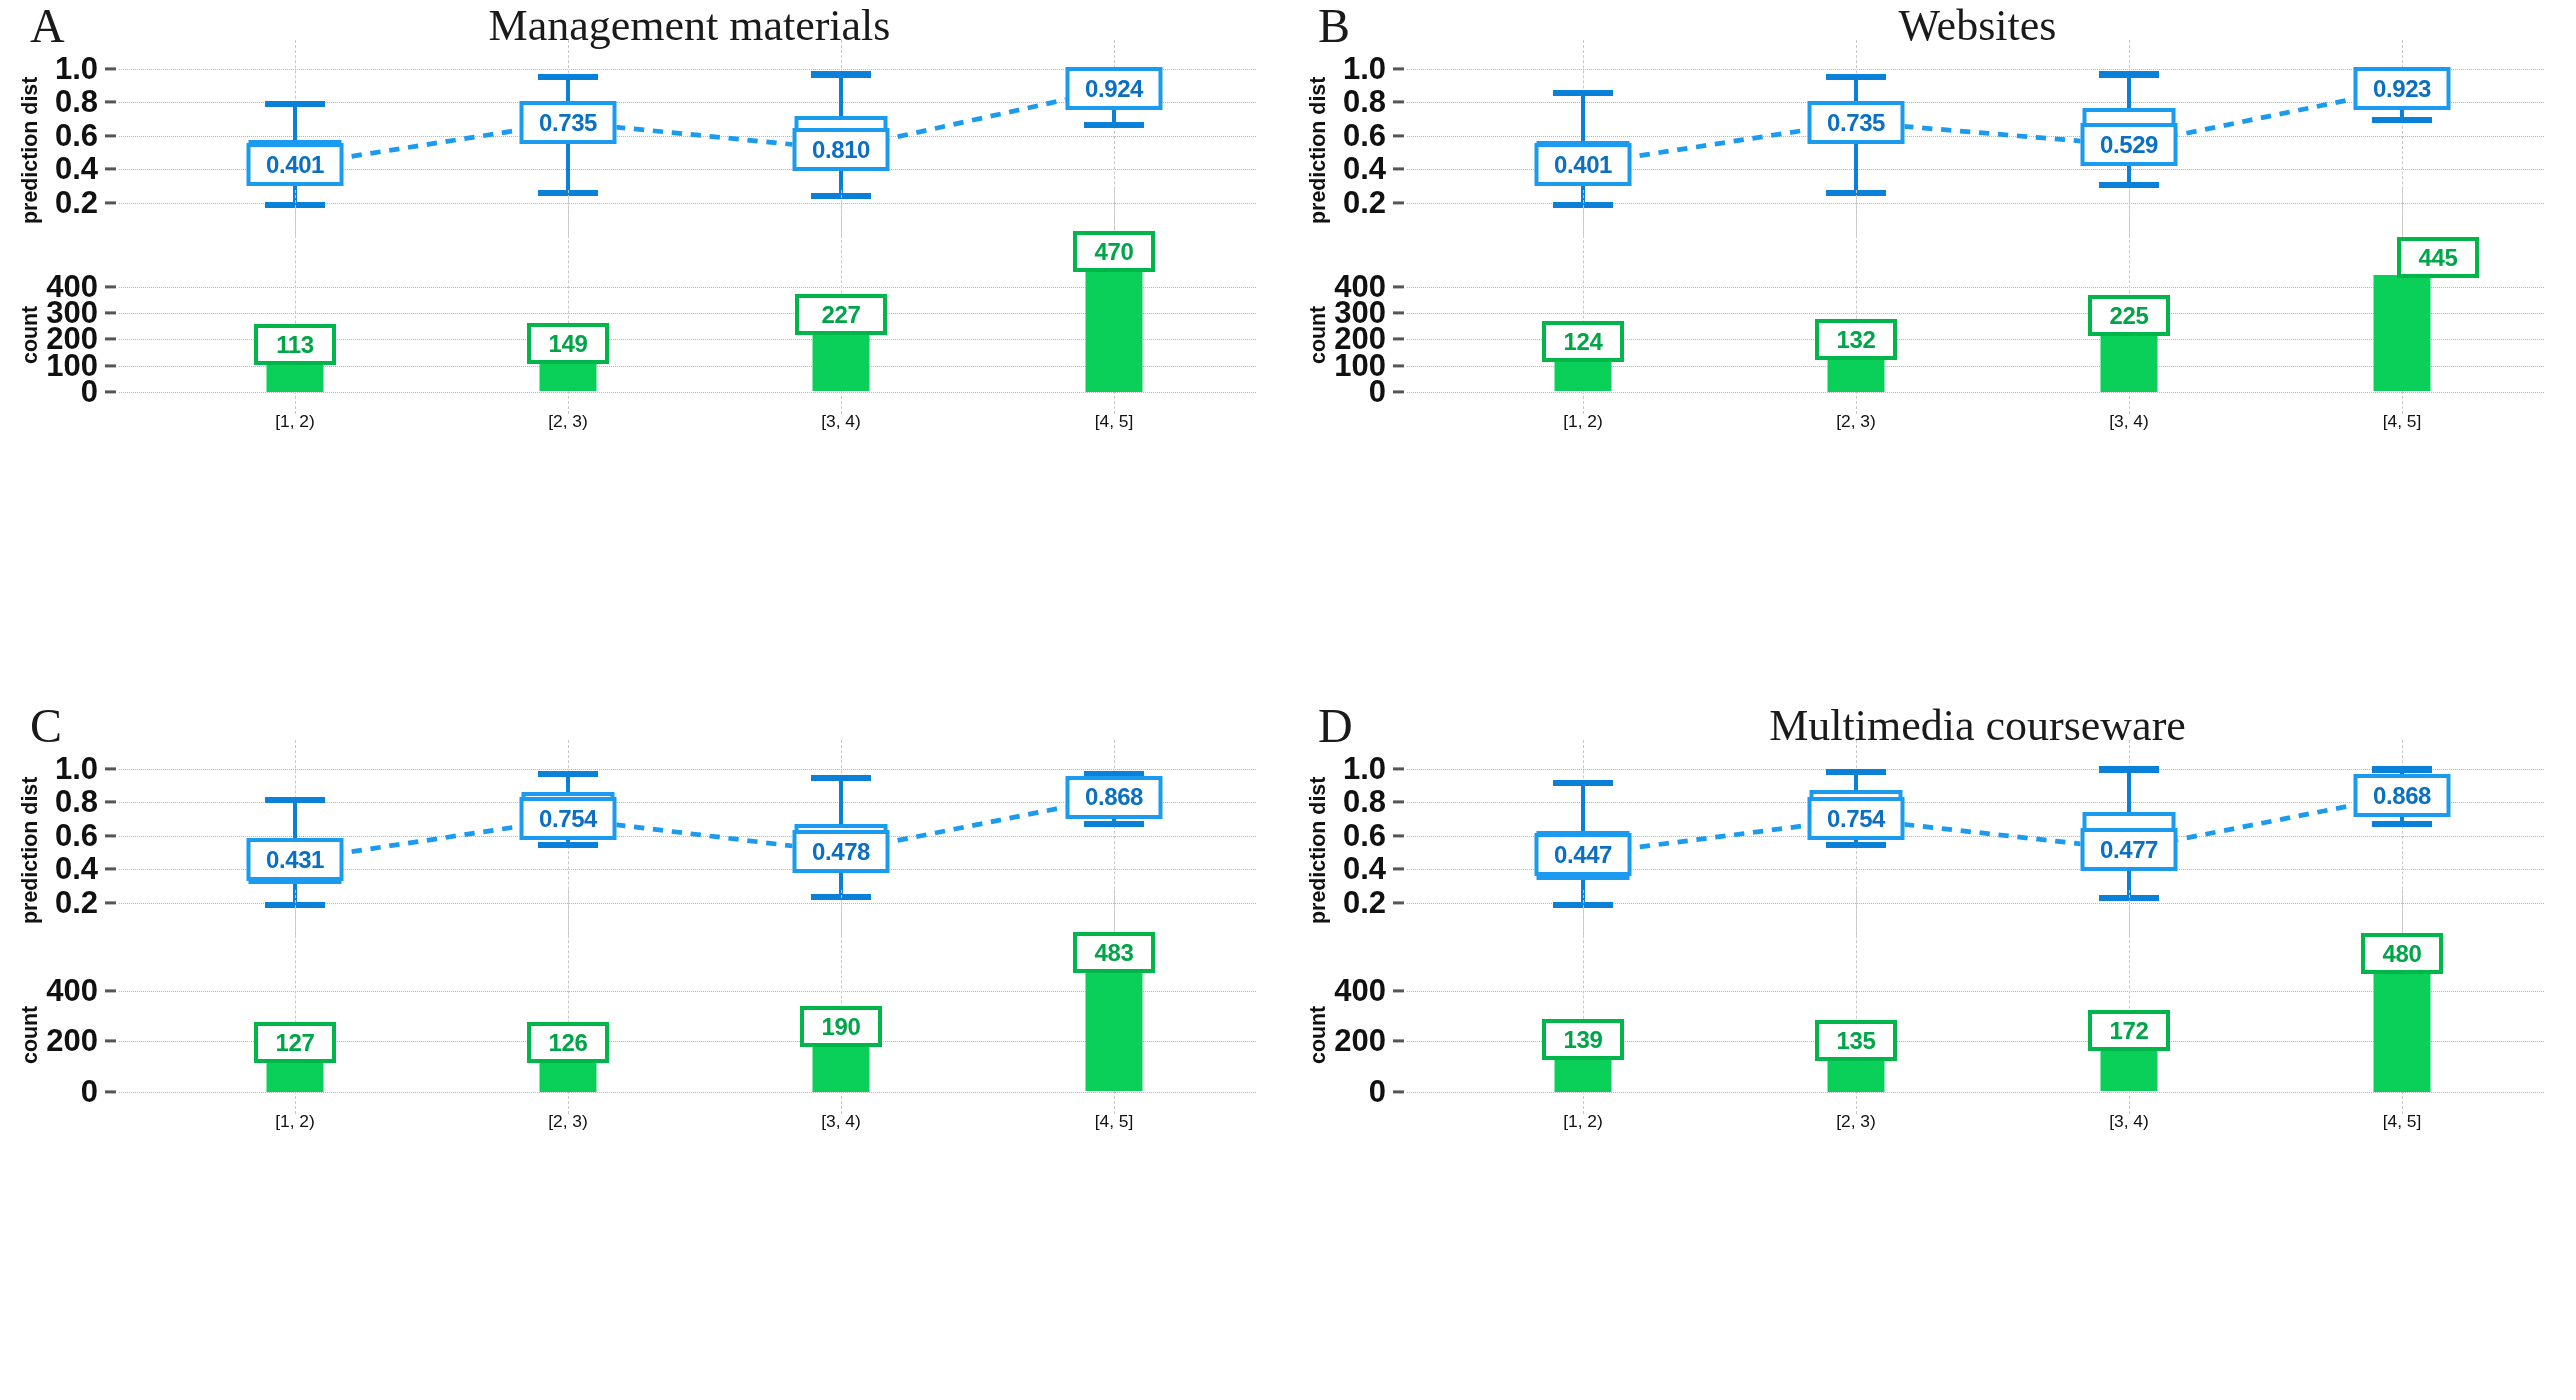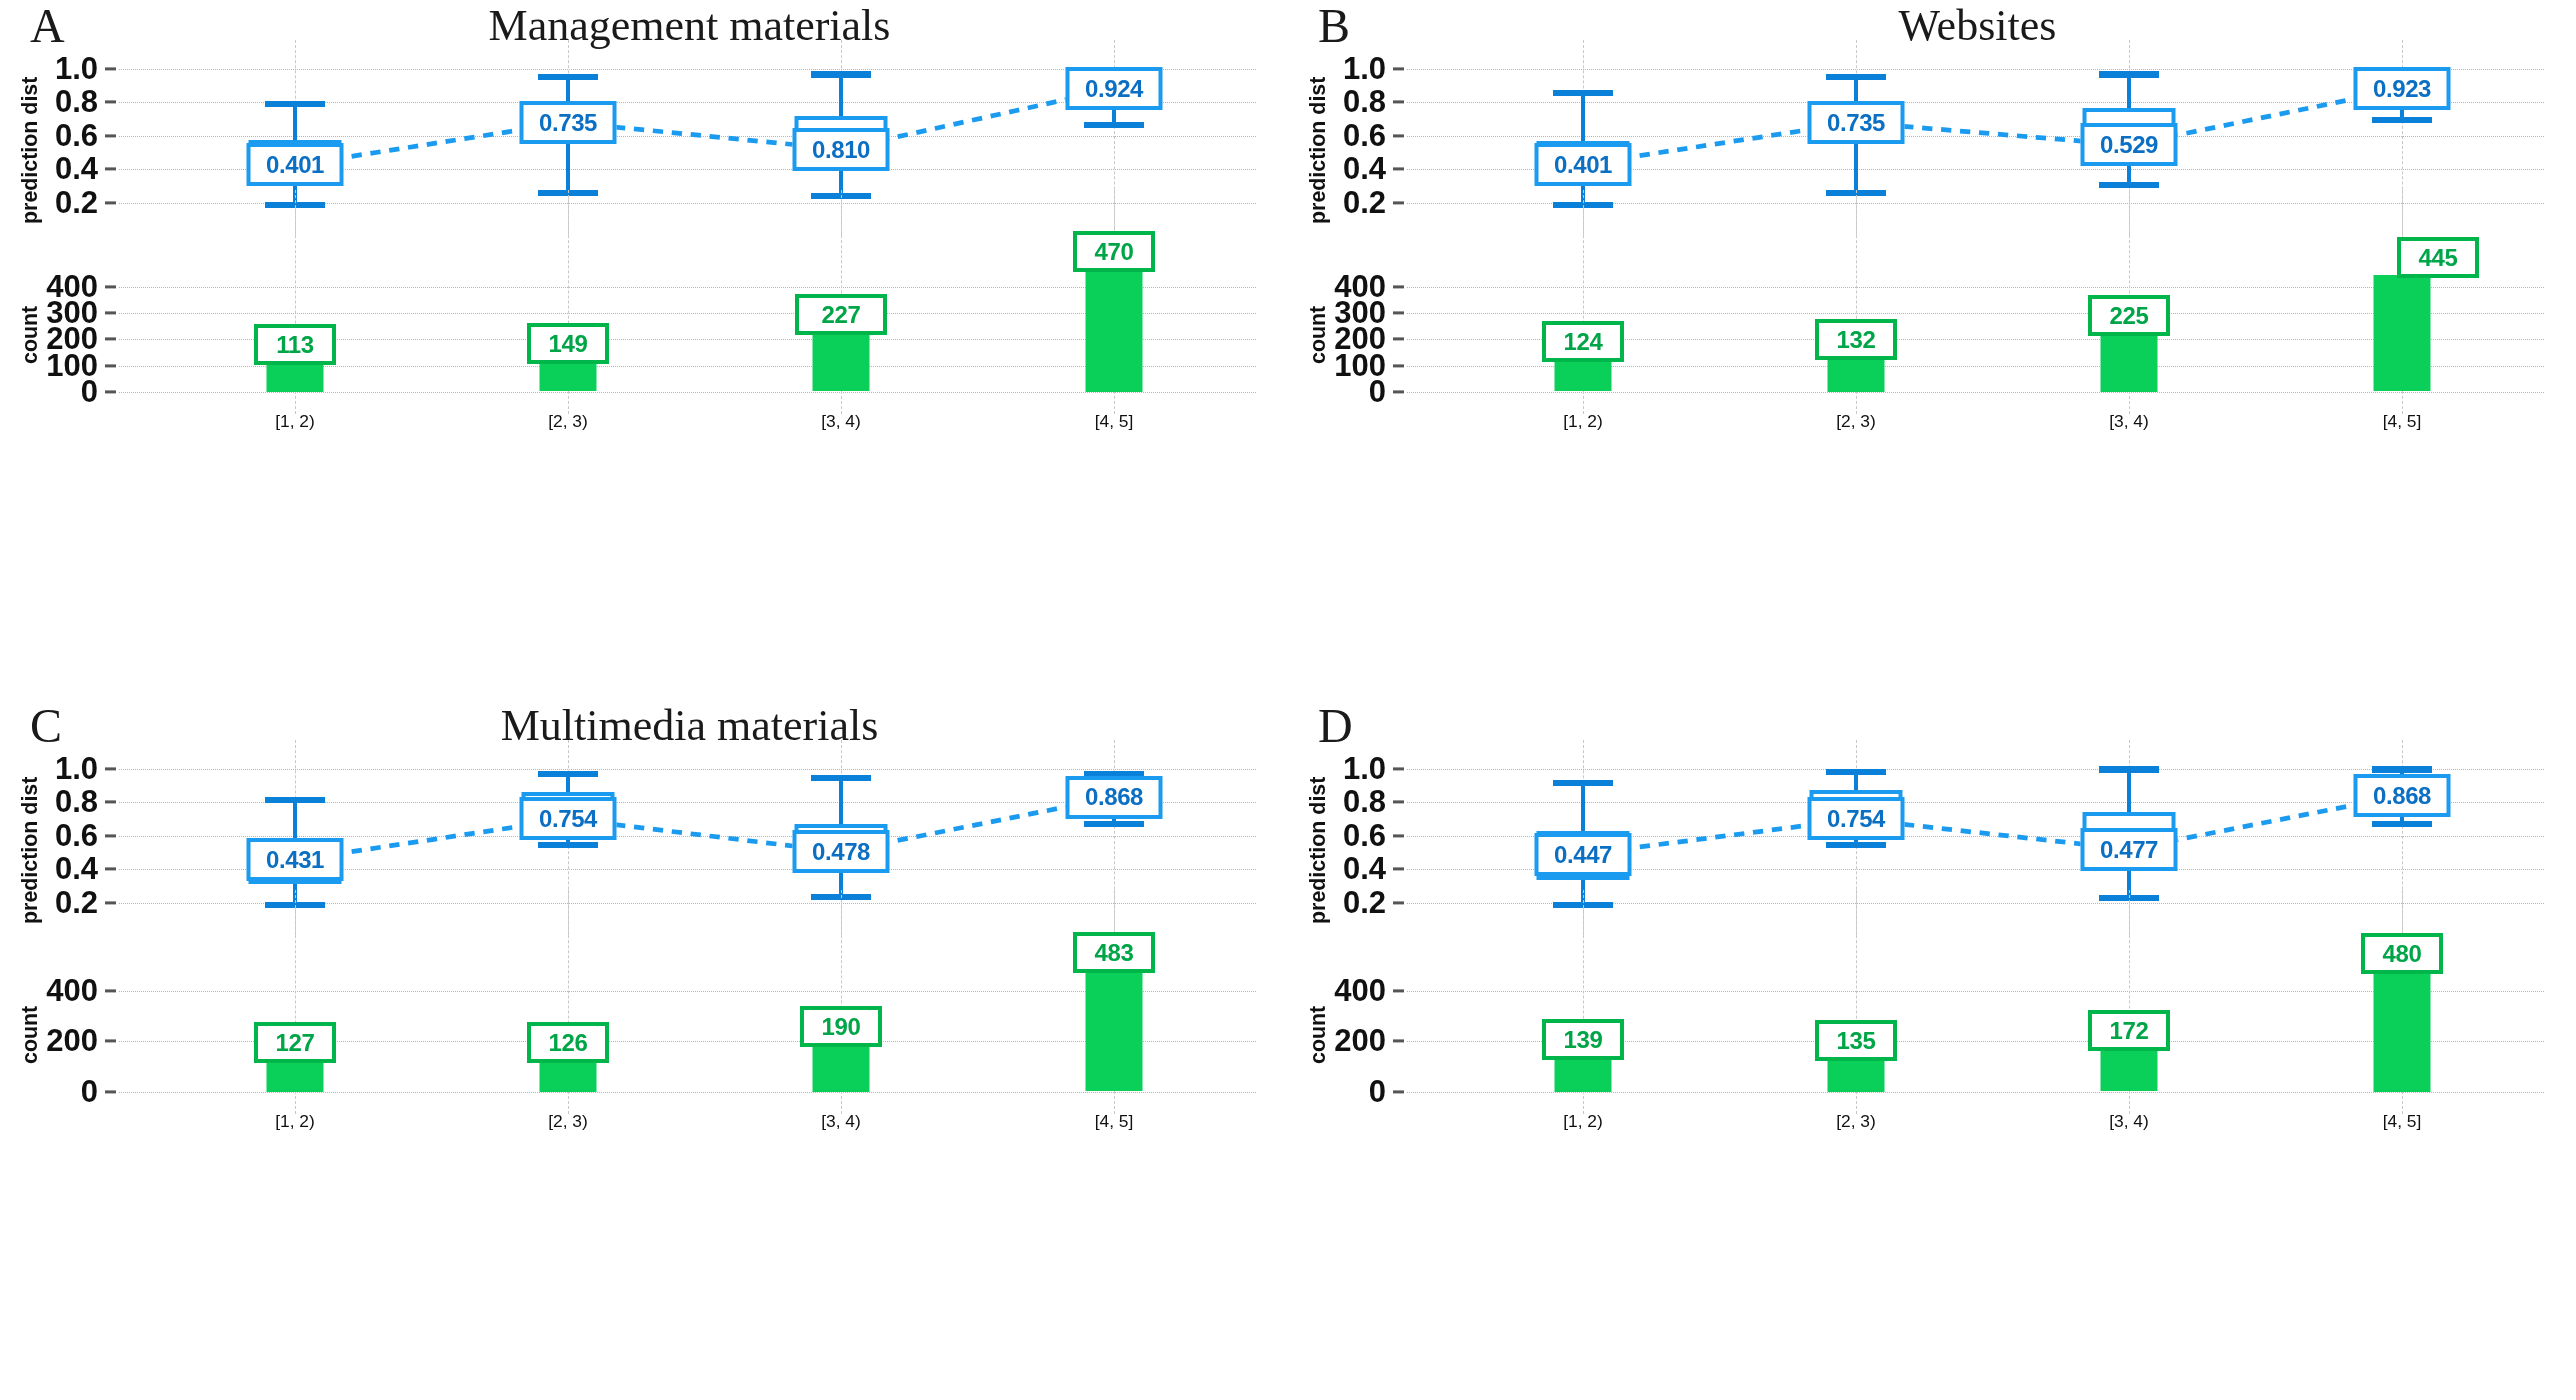--- a/index.html
+++ b/index.html
@@ -244,21 +244,20 @@
         <div class="bar" style="left: 722px; width: 57px; top: 72px; height: 59px;"></div>
         <div class="bar-label-box" style="left: 722px; width: 82px; height: 41px; top: 34px;">225</div>
         <div class="xtick-label" style="left: 722px; top: 150px;">[3, 4)</div>
         <div class="bar" style="left: 995px; width: 57px; top: 14.4px; height: 116px;"></div>
         <div class="bar-label-box" style="left: 995px; width: 82px; height: 41px; top: -24px; margin-left: 36px;">445</div>
         <div class="xtick-label" style="left: 995px; top: 150px;">[4, 5]</div>
       </div>
     </div>
     <div class="panel" style="left: 0px; top: 700px;">
       <div class="panel-letter">C</div>
-      <div class="panel-title">Multimedia materials</div>
       <div class="subplot" style="left: 119px; top: 62px; width: 1137px; height: 151px;">
         <div class="gridline-h" style="top: 141px; width: 1137px;"></div>
         <div class="ytick-mark" style="top: 141px; left: -14.3px;"></div>
         <div class="ytick-label" style="top: 141px; right: 1158px;">0.2</div>
         <div class="gridline-h" style="top: 107px; width: 1137px;"></div>
         <div class="ytick-mark" style="top: 107px; left: -14.3px;"></div>
         <div class="ytick-label" style="top: 107px; right: 1158px;">0.4</div>
         <div class="gridline-h" style="top: 74px; width: 1137px;"></div>
         <div class="ytick-mark" style="top: 74px; left: -14.3px;"></div>
         <div class="ytick-label" style="top: 74px; right: 1158px;">0.6</div>
@@ -325,20 +324,21 @@
         <div class="bar" style="left: 722px; width: 57px; top: 83px; height: 48px;"></div>
         <div class="bar-label-box" style="left: 722px; width: 82px; height: 41px; top: 45px;">190</div>
         <div class="xtick-label" style="left: 722px; top: 150px;">[3, 4)</div>
         <div class="bar" style="left: 995px; width: 57px; top: 9.3px; height: 121px;"></div>
         <div class="bar-label-box" style="left: 995px; width: 82px; height: 41px; top: -29px;">483</div>
         <div class="xtick-label" style="left: 995px; top: 150px;">[4, 5]</div>
       </div>
     </div>
     <div class="panel" style="left: 1288px; top: 700px;">
       <div class="panel-letter">D</div>
+      <div class="panel-title">Multimedia courseware</div>
       <div class="subplot" style="left: 119px; top: 62px; width: 1137px; height: 151px;">
         <div class="gridline-h" style="top: 141px; width: 1137px;"></div>
         <div class="ytick-mark" style="top: 141px; left: -14.3px;"></div>
         <div class="ytick-label" style="top: 141px; right: 1158px;">0.2</div>
         <div class="gridline-h" style="top: 107px; width: 1137px;"></div>
         <div class="ytick-mark" style="top: 107px; left: -14.3px;"></div>
         <div class="ytick-label" style="top: 107px; right: 1158px;">0.4</div>
         <div class="gridline-h" style="top: 74px; width: 1137px;"></div>
         <div class="ytick-mark" style="top: 74px; left: -14.3px;"></div>
         <div class="ytick-label" style="top: 74px; right: 1158px;">0.6</div>

